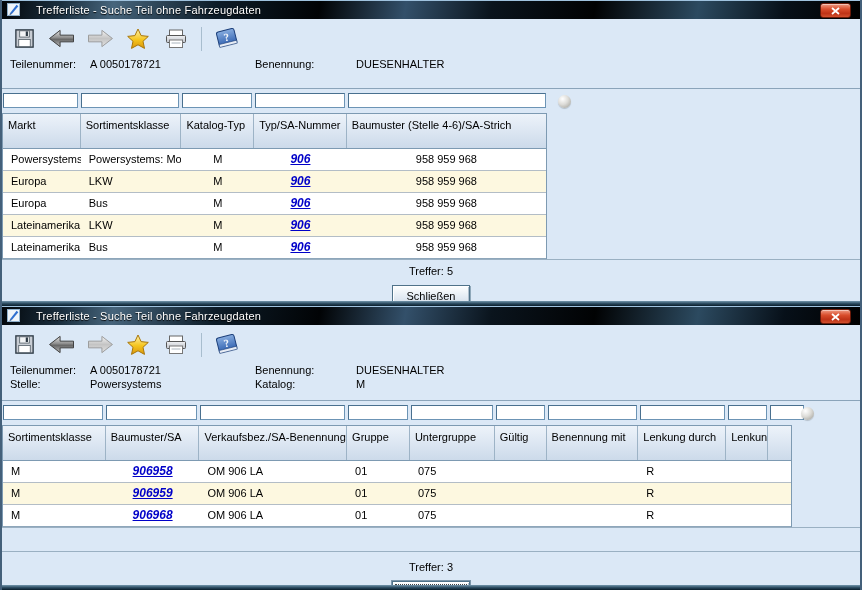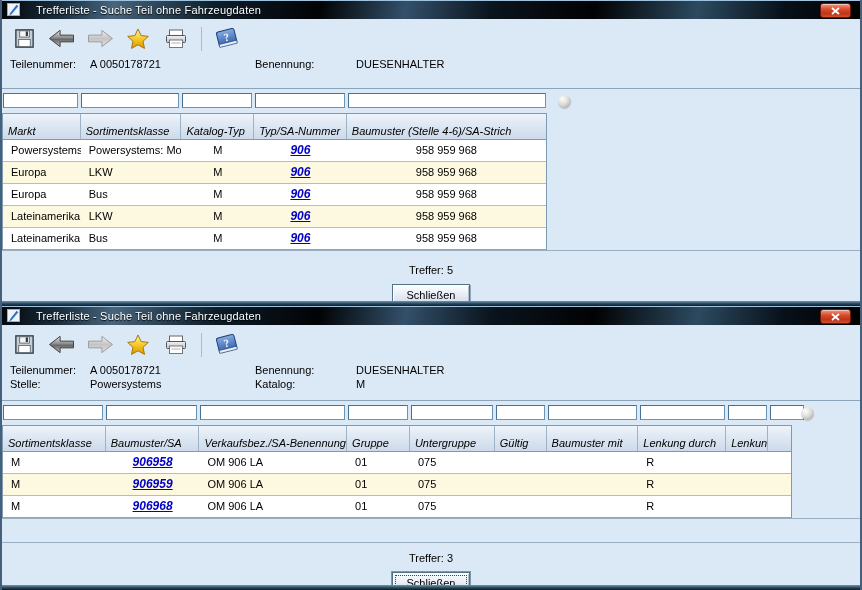--- a/index.html
+++ b/index.html
@@ -62,22 +62,22 @@
     background:radial-gradient(circle at 35% 30%, #ffffff, #dddcd8 45%, #b5b4ae 78%, #a3a29c);
     box-shadow:0 1px 1px rgba(0,0,0,.18);
   }
   #w1 .busy-ball { left:556px; }
   #w2 .busy-ball { left:799px; }
 
   .grid { border:1px solid #7d9ab2; border-bottom:none; background:#fff; }
   #w1 .grid { width:545px; }
   #w2 .grid { width:790px; }
   .g-head { display:flex; background:linear-gradient(#edf3fa,#ccdaea); border-bottom:1px solid #7d9ab2; }
-  .g-hcell { height:25px; line-height:15px; padding:10px 5px; border-right:1px solid #9db3c6;
-    white-space:nowrap; overflow:hidden; cursor:default;font-style:italic; }
+  .g-hcell { height:34px; line-height:15px; padding:4px 5px; border-right:1px solid #9db3c6;
+    white-space:nowrap; overflow:hidden; cursor:default; }
   .g-hcell:last-child { border-right:none; }
   .g-row { display:flex; height:22px; border-bottom:1px solid #b3bdc6; background:#fff; }
   .g-row:last-child { border-bottom:1px solid #8ea6ba; height:22px; }
   .g-row.alt { background:#fdf8e0; }
   .g-cell { height:21px; line-height:21px; padding:0 8px; white-space:nowrap; overflow:hidden; }
   .g-cell.center { text-align:center; padding:0 2px; }
   .part-link { color:#0000c8; font-weight:bold; font-size:12px; text-decoration:underline; cursor:pointer;font-style:italic; }
 
   
   .w1c0{width:78px} .w1c1{width:101px} .w1c2{width:73px} .w1c3{width:93px} .w1c4{width:200px}
@@ -86,21 +86,21 @@
   
   .w2c0{width:103px} .w2c1{width:94px} .w2c2{width:148px} .w2c3{width:63px} .w2c4{width:85px}
   .w2c5{width:52px} .w2c6{width:92px} .w2c7{width:88px} .w2c8{width:42px} .w2c9{width:23px}
   
   .w2f0{width:100px} .w2f1{width:91px} .w2f2{width:145px} .w2f3{width:60px} .w2f4{width:82px}
   .w2f5{width:49px} .w2f6{width:89px} .w2f7{width:85px} .w2f8{width:39px} .w2f9{width:34px}
 
   
   .pre-footer-line { border-top:1px solid #9ab0c2; margin-top:23px; }
   .footer { text-align:center; }
-  #w1 .footer { margin-top:13px; }
+  #w1 .footer { margin-top:5px; }
   #w2 .footer { margin-top:9px; }
   .treffer { margin-bottom:8px; }
   .close-button {
     width:78px; height:21px; font-family:inherit; font-size:11px; cursor:pointer;
     background:linear-gradient(#feffff,#e4ecf4 55%,#d1dce9);
     border:1px solid #4f7289;
     box-shadow:inset 1px 1px 0 #fff, inset -1px -1px 0 #aebfce, 1px 1px 0 #8fa8ba;
   }
   .close-button.focused { outline:1px dotted #444; outline-offset:-4px;
     box-shadow:inset 1px 1px 0 #fff, inset -1px -1px 0 #aebfce, 0 0 0 1px #7d97ab; }
@@ -366,21 +366,21 @@
       <div class="busy-ball"></div>
     </div>
     <div class="grid">
       <div class="g-head">
         <div class="g-hcell w2c0">Sortimentsklasse</div>
         <div class="g-hcell w2c1">Baumuster/SA</div>
         <div class="g-hcell w2c2">Verkaufsbez./SA-Benennung</div>
         <div class="g-hcell w2c3">Gruppe</div>
         <div class="g-hcell w2c4">Untergruppe</div>
         <div class="g-hcell w2c5">Gültig</div>
-        <div class="g-hcell w2c6">Baumuster mit</div>
+        <div class="g-hcell w2c6">Benennung mit</div>
         <div class="g-hcell w2c7">Lenkung durch</div>
         <div class="g-hcell w2c8">Lenkung</div>
         <div class="g-hcell w2c9"></div>
       </div>
       <div class="g-row">
         <div class="g-cell w2c0">M</div>
         <div class="g-cell w2c1 center"><span class="part-link">906958</span></div>
         <div class="g-cell w2c2">OM 906 LA</div>
         <div class="g-cell w2c3">01</div>
         <div class="g-cell w2c4">075</div>

